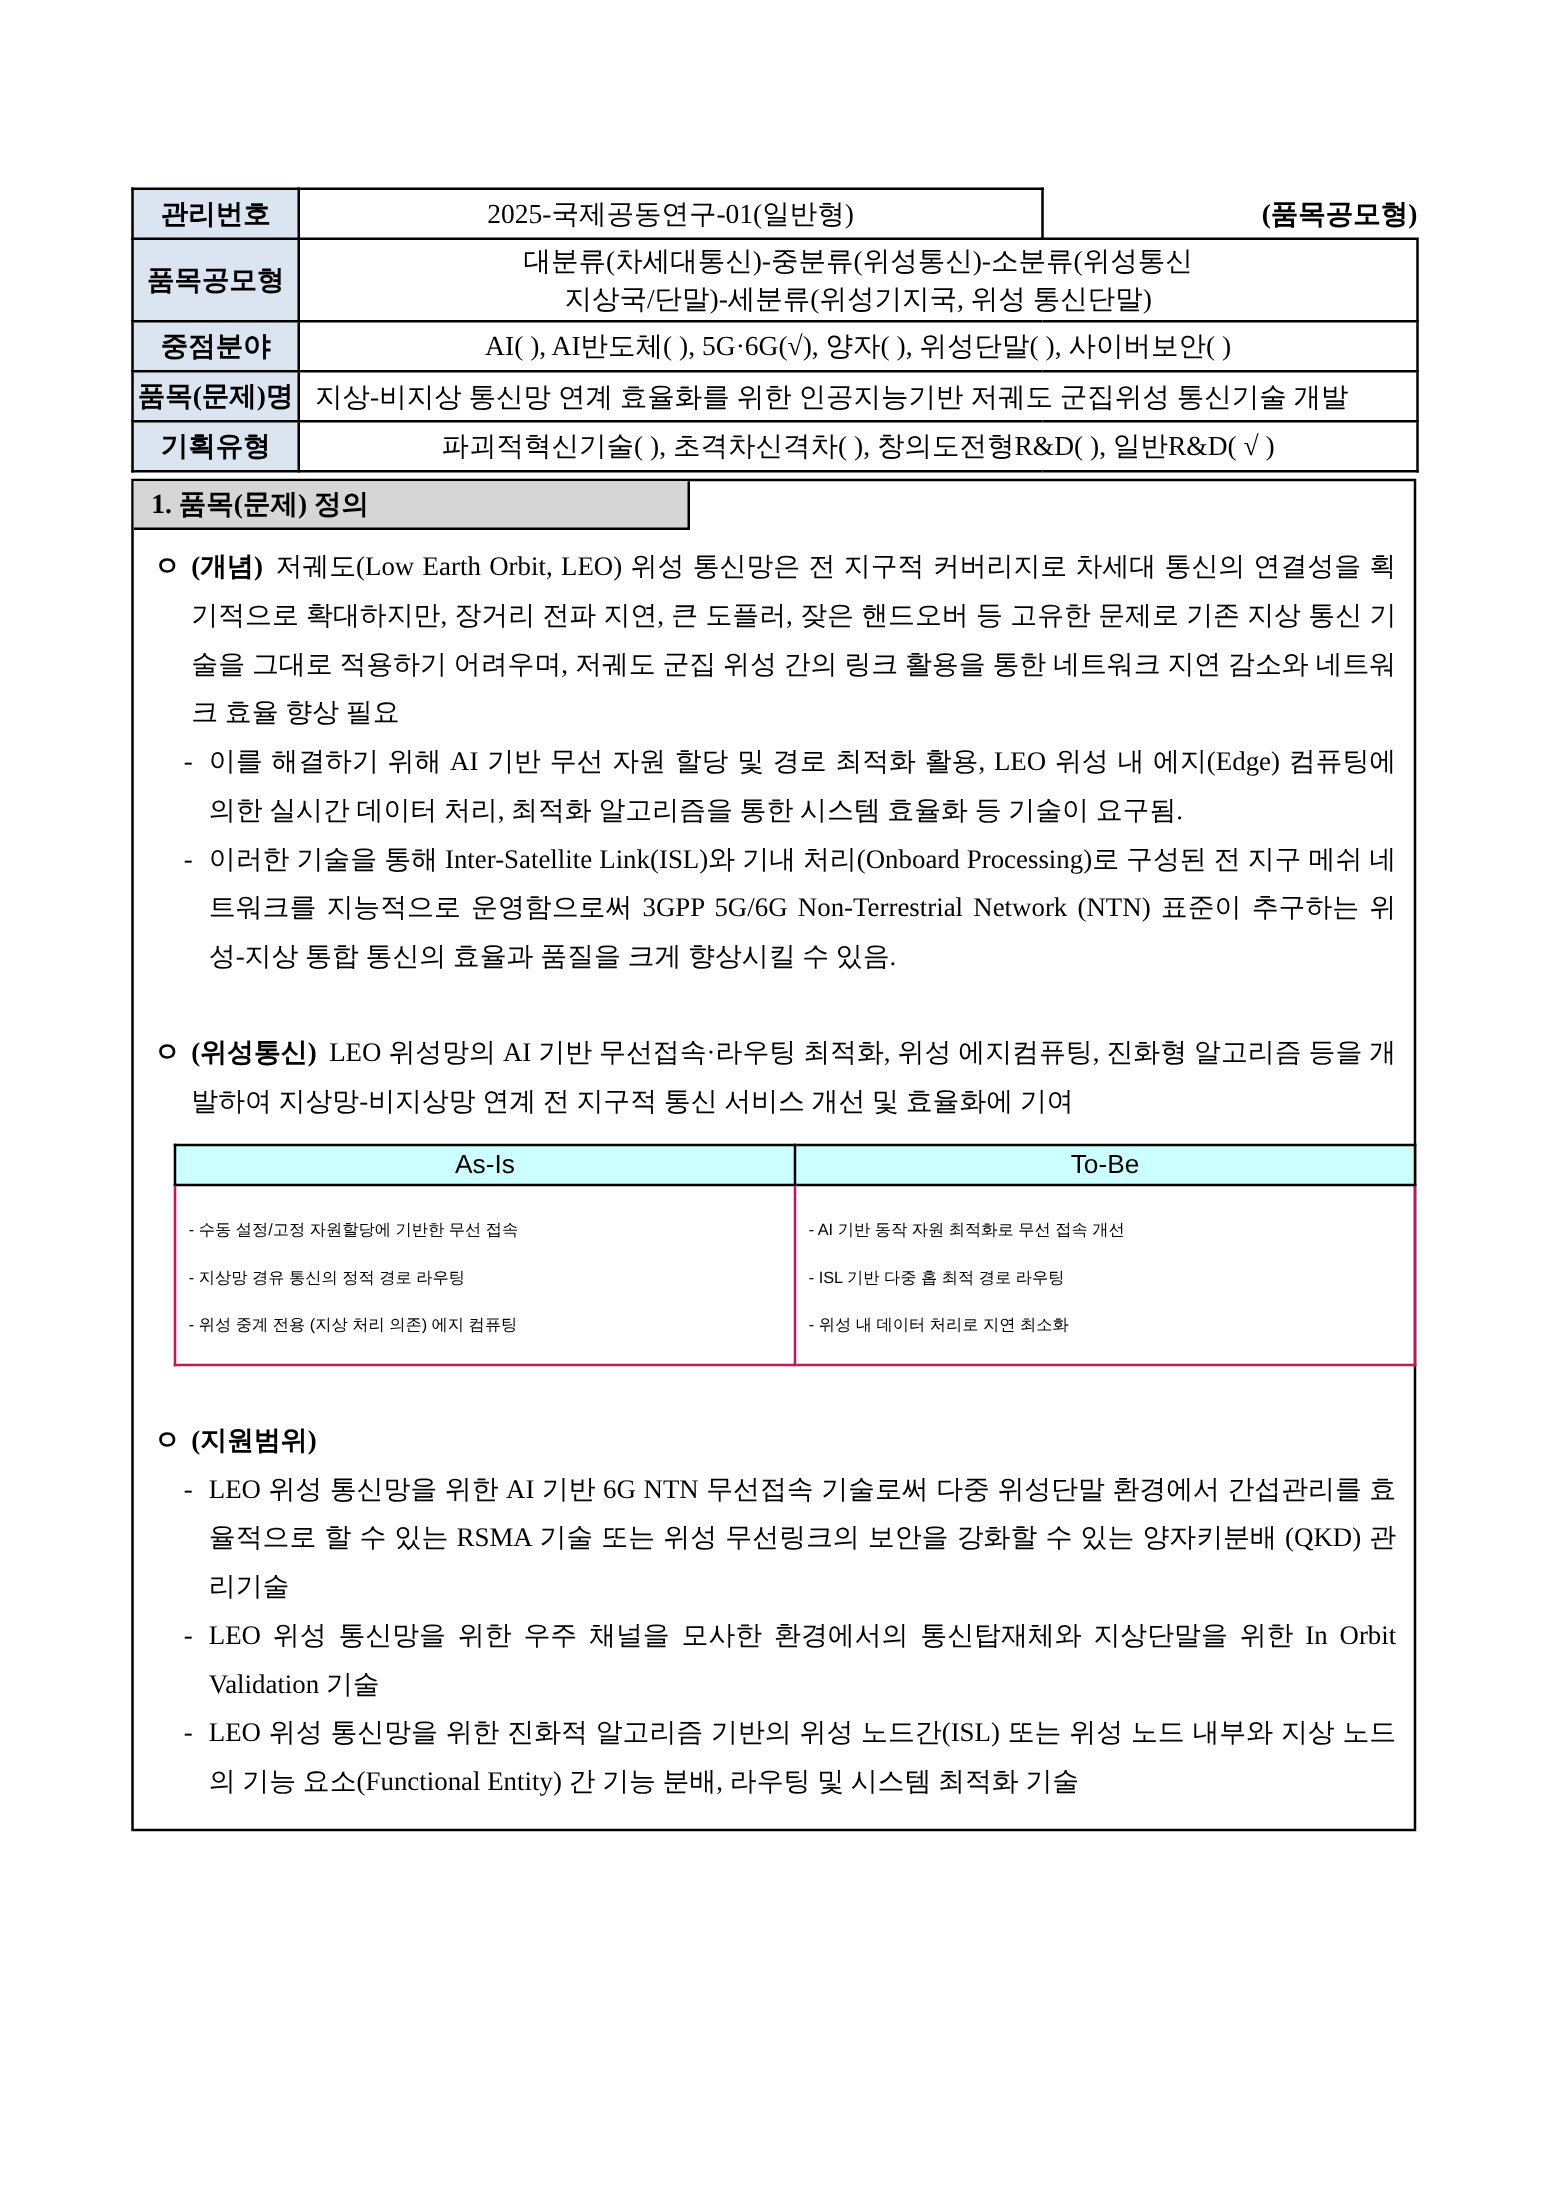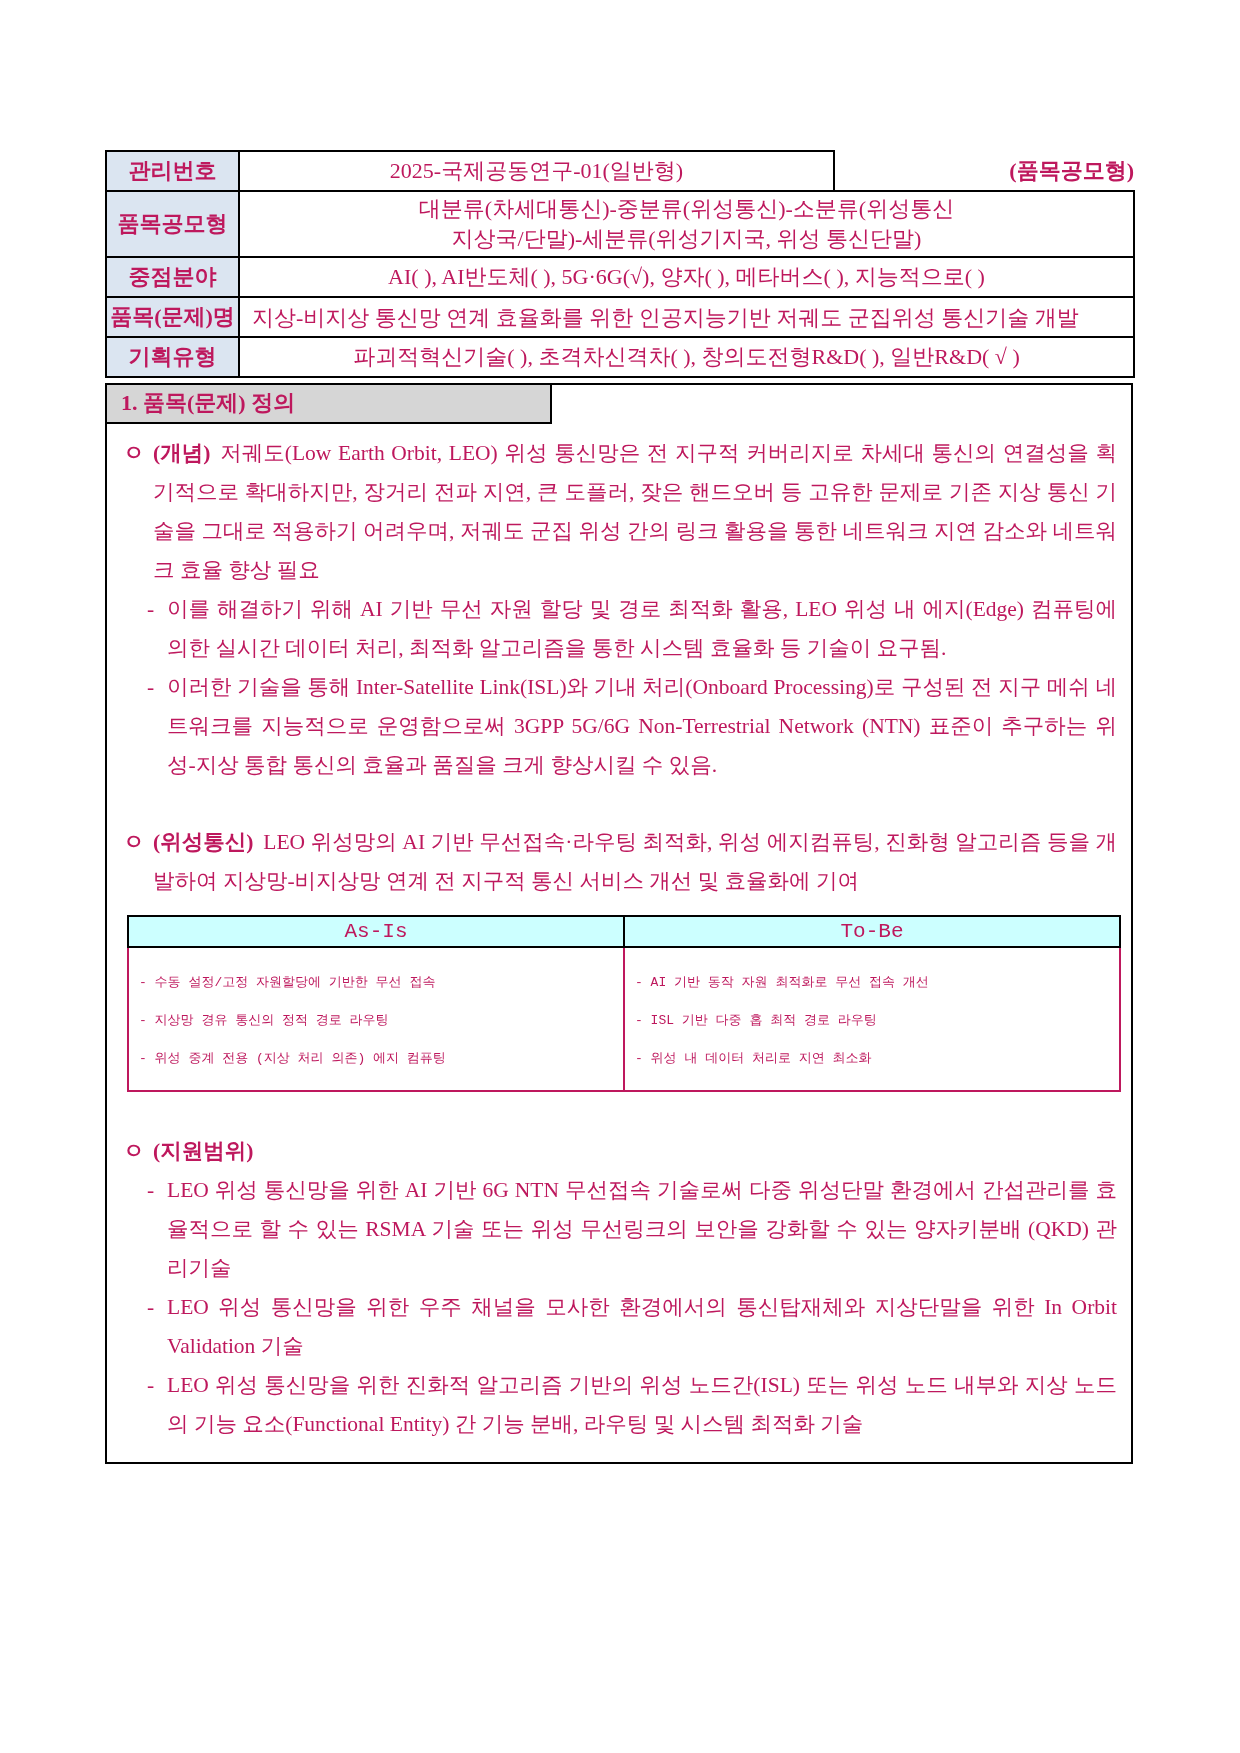--- a/index.html
+++ b/index.html
@@ -1,19 +1,19 @@
 <!DOCTYPE html>
 <html><head>
 <meta charset="utf-8">
 <style>
   * { box-sizing: border-box; }
   html,body { margin:0; padding:0; background:#ffffff; }
   .page {
     position:relative; width:1240px; height:1753px; background:#fff;
-    font-family:"Liberation Serif", serif; color:#be185d; overflow:hidden;
+    font-family:"Liberation Serif", serif; color:#000000; overflow:hidden;
   }
   .inner { position:absolute; top:150px; left:105px; width:1028px; }
 
   
   table.info-table { width:100%; border-collapse:collapse; table-layout:fixed; font-size:22px; }
   table.info-table td { vertical-align:middle; }
   .lbl {
     background:#dbe5f1; border:2px solid #000; font-weight:bold;
     text-align:center; padding:4px 2px; width:133px;
   }
@@ -37,22 +37,22 @@
   .para { display:flex; font-size:21.5px; line-height:39px; }
   .para .marker { flex:none; width:30px; font-weight:bold; }
   .para.sub { padding-left:24px; }
   .para.sub .marker { width:20px; font-weight:normal; }
   .ptext { flex:1; text-align:justify; }
   .plabel { font-weight:bold; margin-right:10px; }
   .gap-top { margin-top:38px; }
 
   
   table.cmp-table {
-    width:100%; border-collapse:collapse; table-layout:fixed; margin:14px 0 40px 4px;
-    font-family:Liberation Mono, monospace;
+    width:100%; border-collapse:collapse; table-layout:fixed; margin:14px 0 40px 16px;
+    font-family:Liberation Sans, sans-serif;
   }
   table.cmp-table th {
     background:#ccffff; border:2px solid #000; font-size:21px; font-weight:500; padding:3px 0;
   }
   table.cmp-table td {
     border:2px solid #be185d; vertical-align:top; font-size:13px; line-height:38px;
     padding:16px 6px 12px 10px;
   }
 
   .scope-items { margin-top:0; }
@@ -72,21 +72,21 @@
       </tr>
       <tr>
         <td class="lbl">품목공모형</td>
         <td class="val two-line" colspan="2">
           <div>대분류(차세대통신)-중분류(위성통신)-소분류(위성통신</div>
           <div>지상국/단말)-세분류(위성기지국, 위성 통신단말)</div>
         </td>
       </tr>
       <tr>
         <td class="lbl">중점분야</td>
-        <td class="val" colspan="2">AI( ), AI반도체( ), 5G·6G(√), 양자( ), 메타버스( ), 지능적으로( )</td>
+        <td class="val" colspan="2">AI( ), AI반도체( ), 5G·6G(√), 양자( ), 위성단말( ), 사이버보안( )</td>
       </tr>
       <tr>
         <td class="lbl">품목(문제)명</td>
         <td class="val justify" colspan="2">지상-비지상 통신망 연계 효율화를 위한 인공지능기반 저궤도 군집위성 통신기술 개발</td>
       </tr>
       <tr>
         <td class="lbl">기획유형</td>
         <td class="val" colspan="2">파괴적혁신기술(  ), 초격차신격차(  ), 창의도전형R&amp;D(   ), 일반R&amp;D( √ )</td>
       </tr>
     </tbody>

